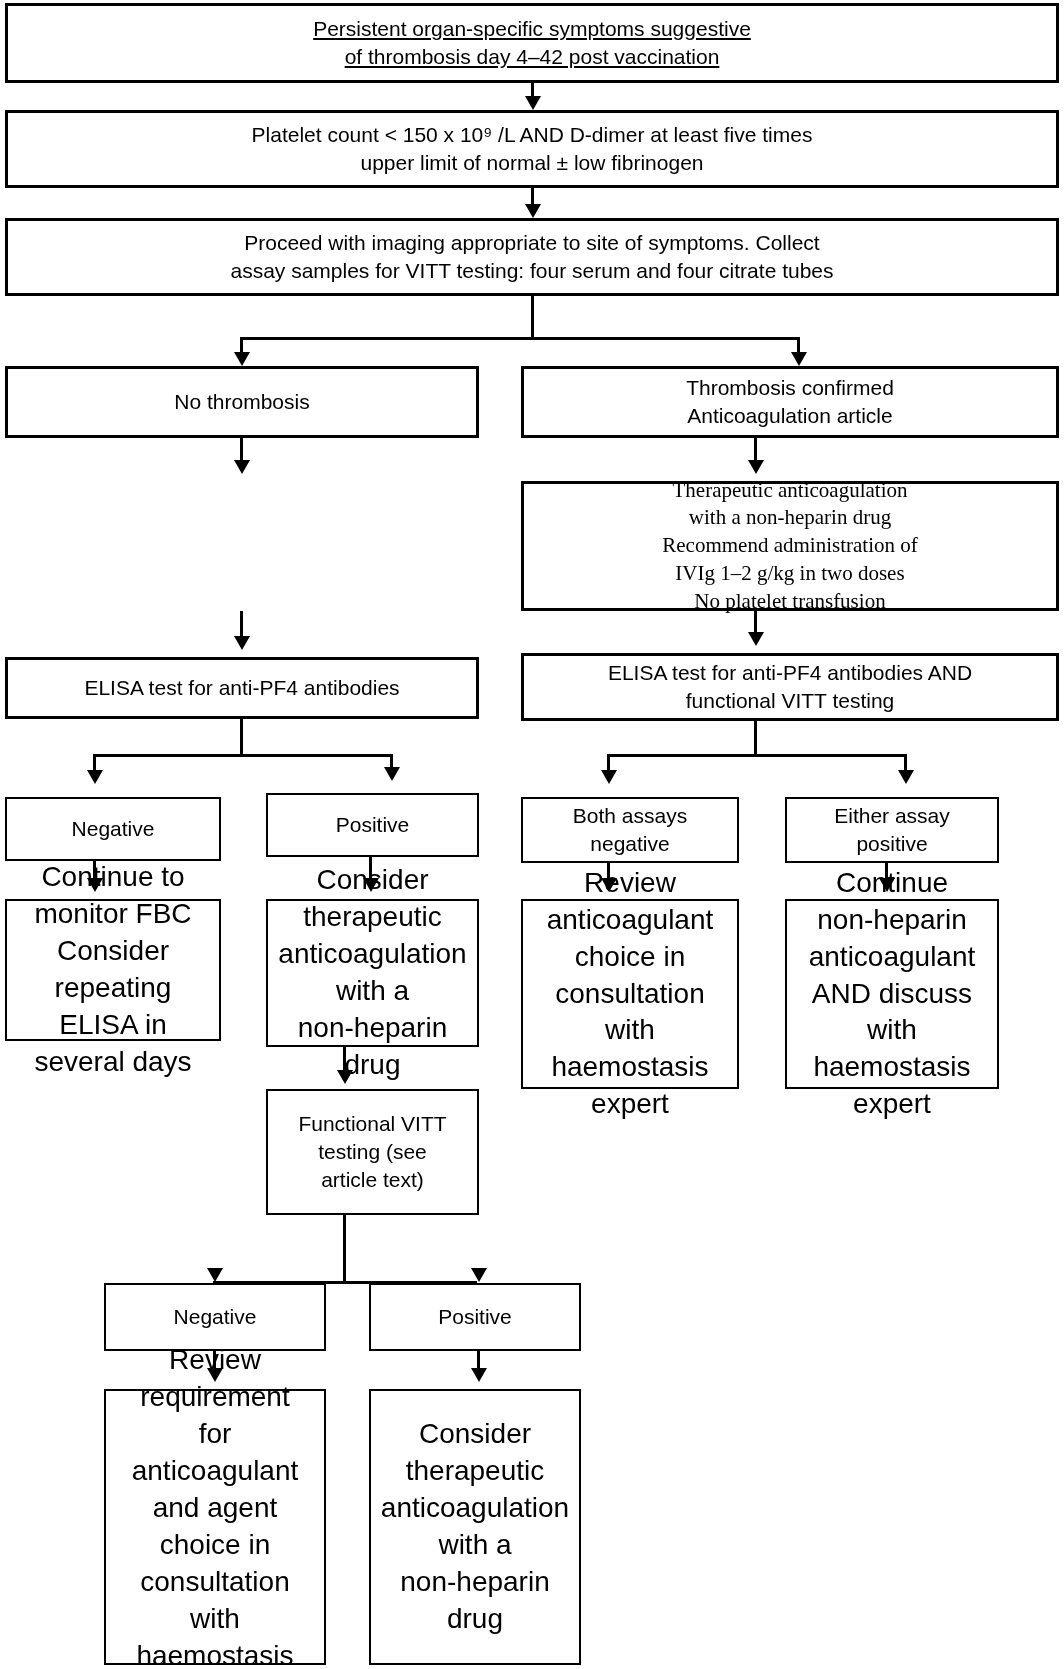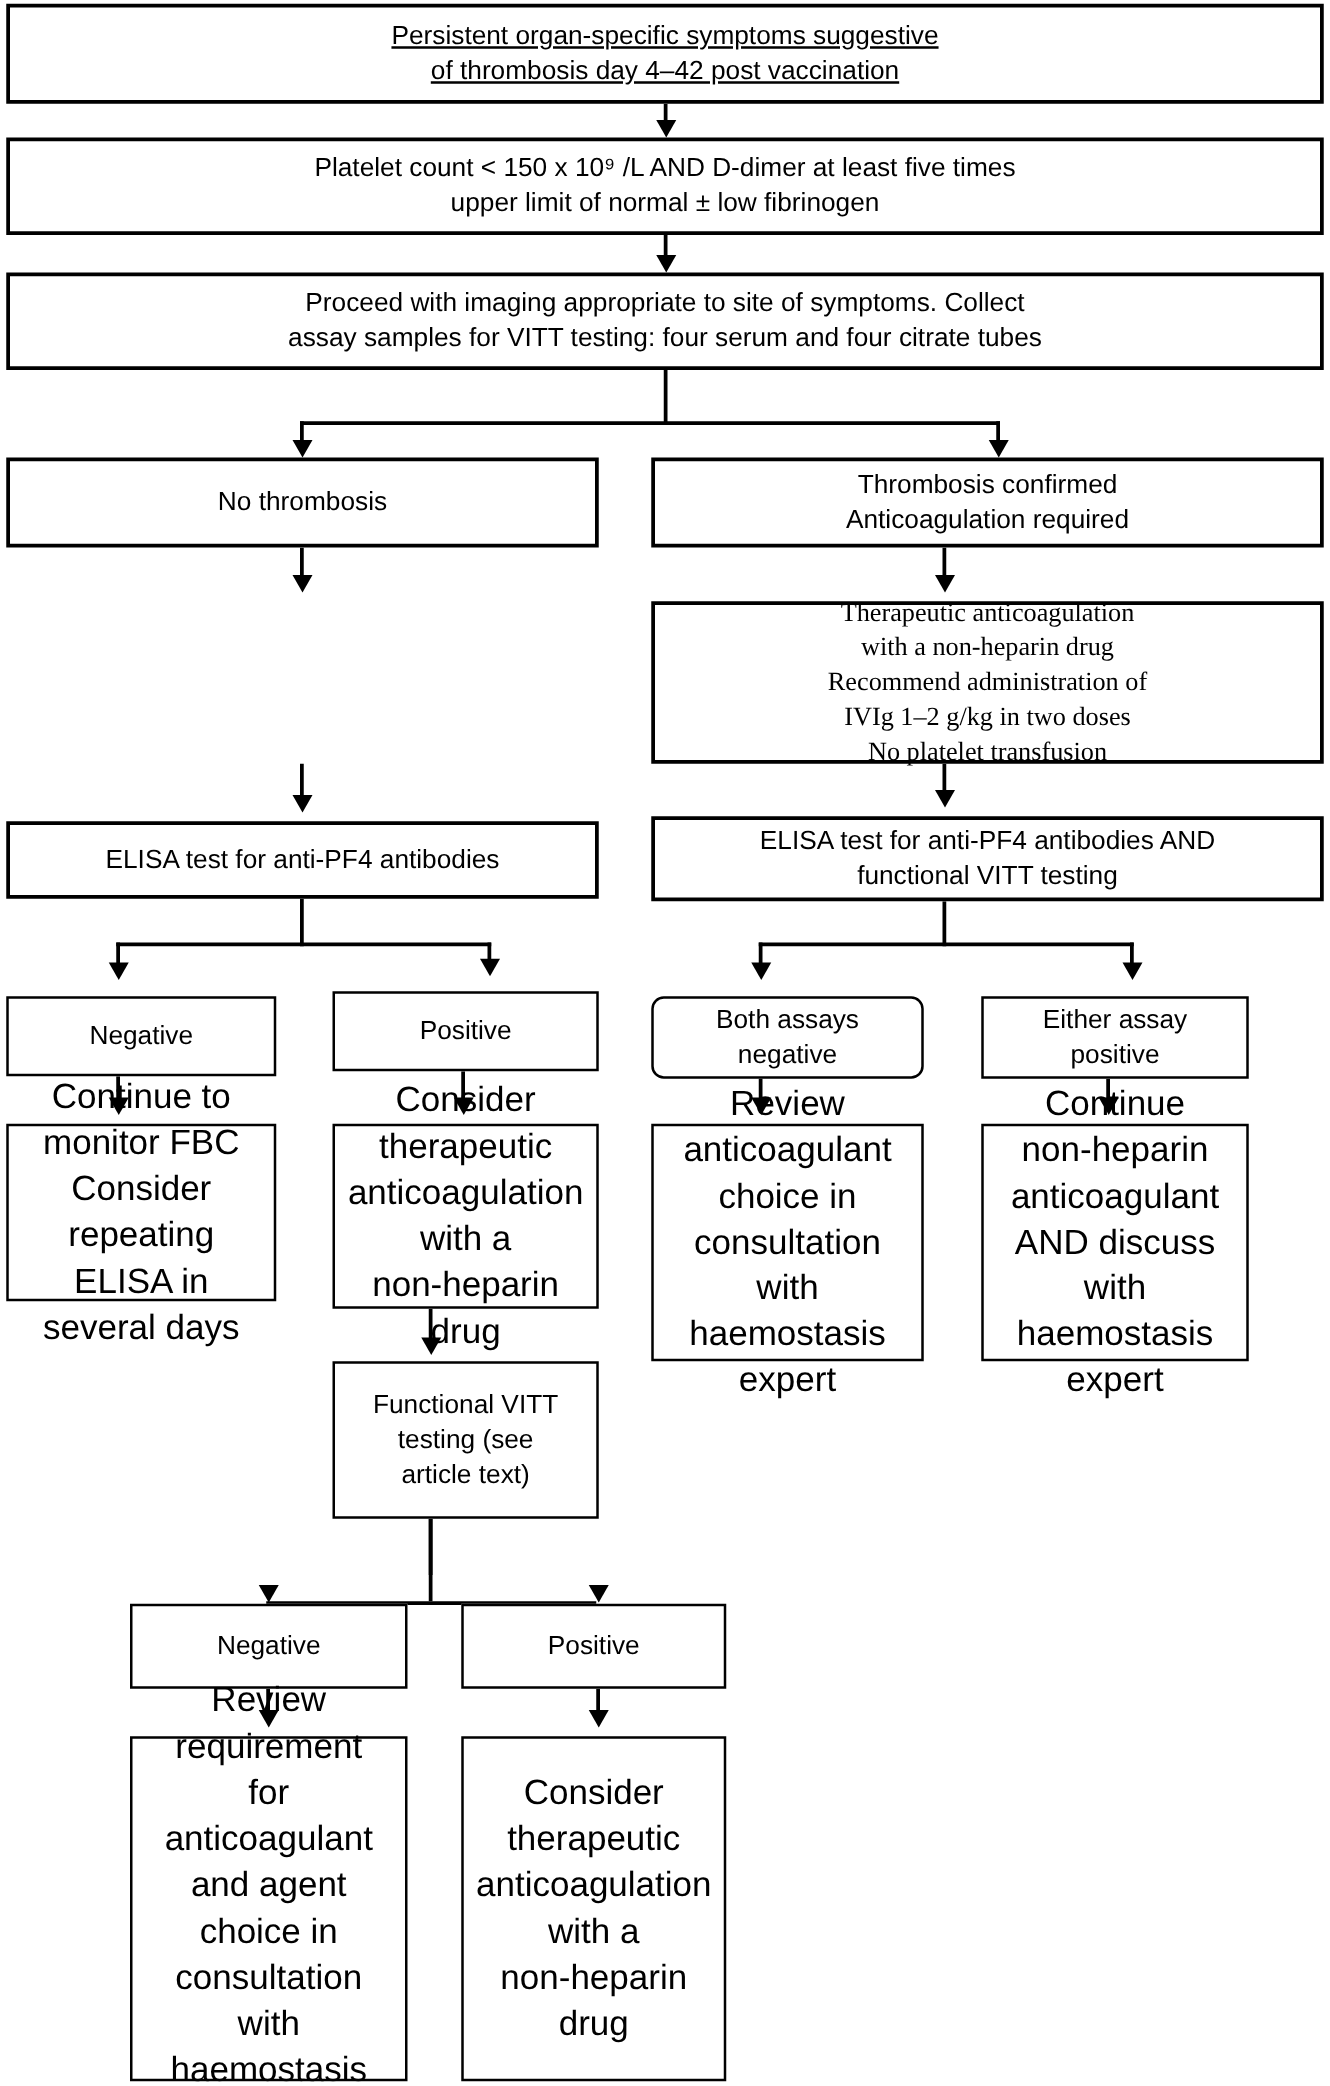--- a/index.html
+++ b/index.html
@@ -61,39 +61,39 @@
 
   <div class="node" style="left:5px; top:110px; width:1054px; height:78px;">Platelet count &lt; 150 x 10⁹ /L AND D-dimer at least five times
 upper limit of normal ± low fibrinogen</div>
 
   <div class="node" style="left:5px; top:218px; width:1054px; height:78px;">Proceed with imaging appropriate to site of symptoms. Collect
 assay samples for VITT testing: four serum and four citrate tubes</div>
 
   <div class="node" style="left:5px; top:366px; width:474px; height:72px;">No thrombosis</div>
 
   <div class="node" style="left:521px; top:366px; width:538px; height:72px;">Thrombosis confirmed
-Anticoagulation required</div>
+Anticoagulation article</div>
 
 
   <div class="node" style="left:521px; top:481px; width:538px; height:130px;font-family:Liberation Serif, serif;">Therapeutic anticoagulation
 with a non-heparin drug
 Recommend administration of
 IVIg 1–2 g/kg in two doses
 No platelet transfusion</div>
 
   <div class="node" style="left:5px; top:657px; width:474px; height:62px;">ELISA test for anti-PF4 antibodies</div>
 
   <div class="node" style="left:521px; top:653px; width:538px; height:68px;">ELISA test for anti-PF4 antibodies AND
 functional VITT testing</div>
 
   <div class="node thin" style="left:5px; top:797px; width:216px; height:64px;">Negative</div>
 
   <div class="node thin" style="left:266px; top:793px; width:213px; height:64px;">Positive</div>
 
-  <div class="node thin" style="left:521px; top:797px; width:218px; height:66px;border-radius:10px;">Both assays
+  <div class="node thin" style="left:521px; top:797px; width:218px; height:66px;">Both assays
 negative</div>
 
   <div class="node thin" style="left:785px; top:797px; width:214px; height:66px;">Either assay
 positive</div>
 
   <div class="node thin small" style="left:5px; top:899px; width:216px; height:142px;">Continue to
 monitor FBC
 Consider
 repeating ELISA in
 several days</div>

